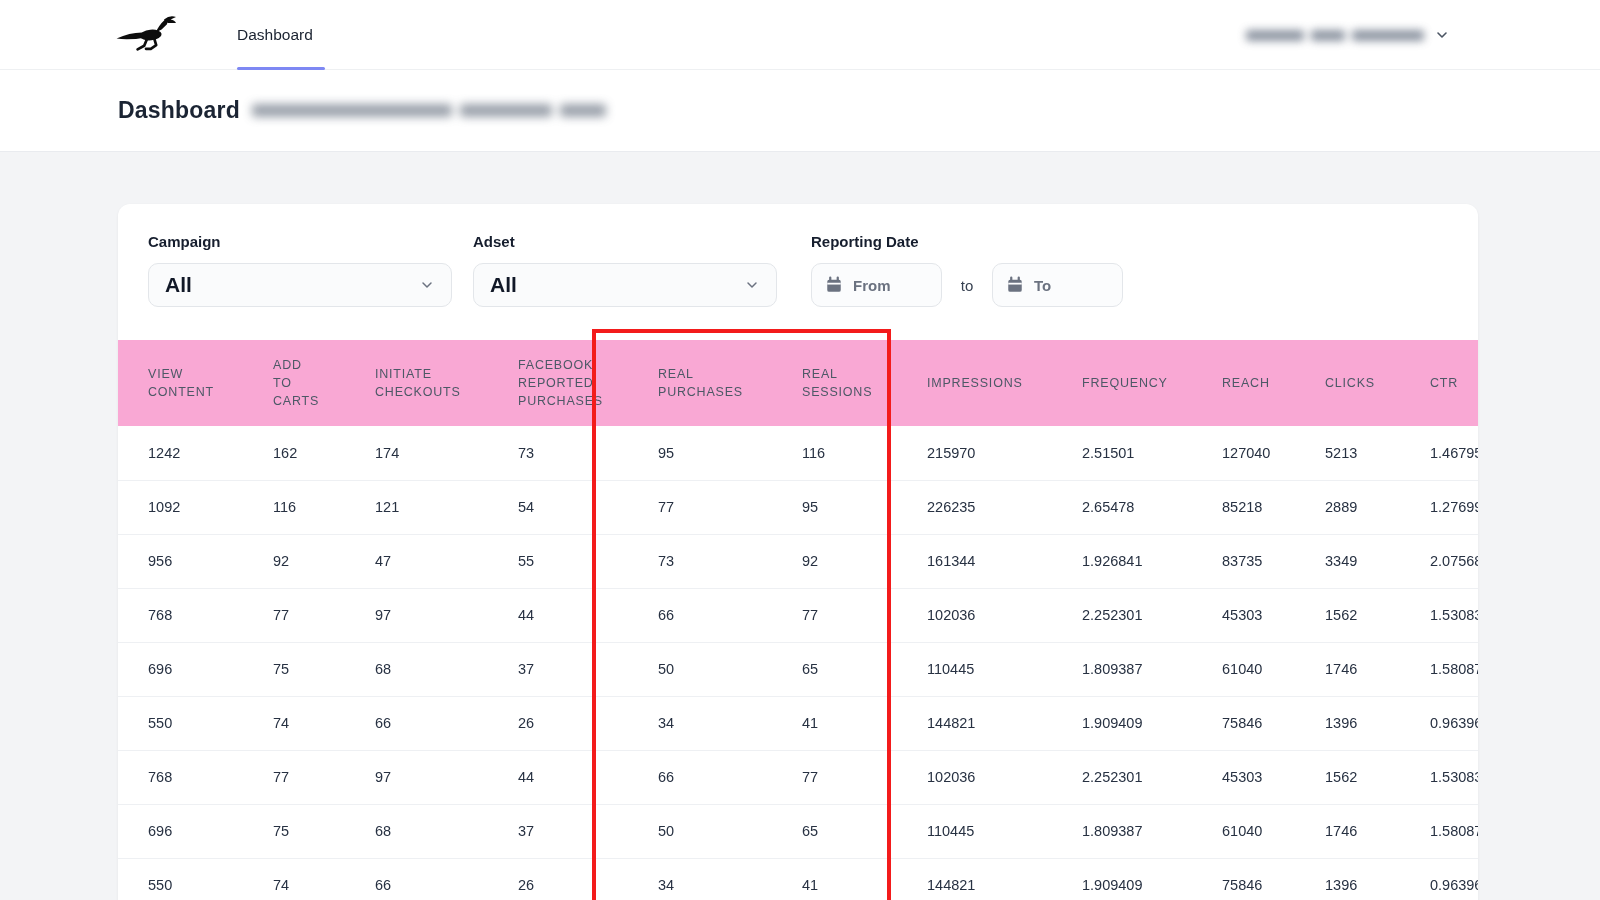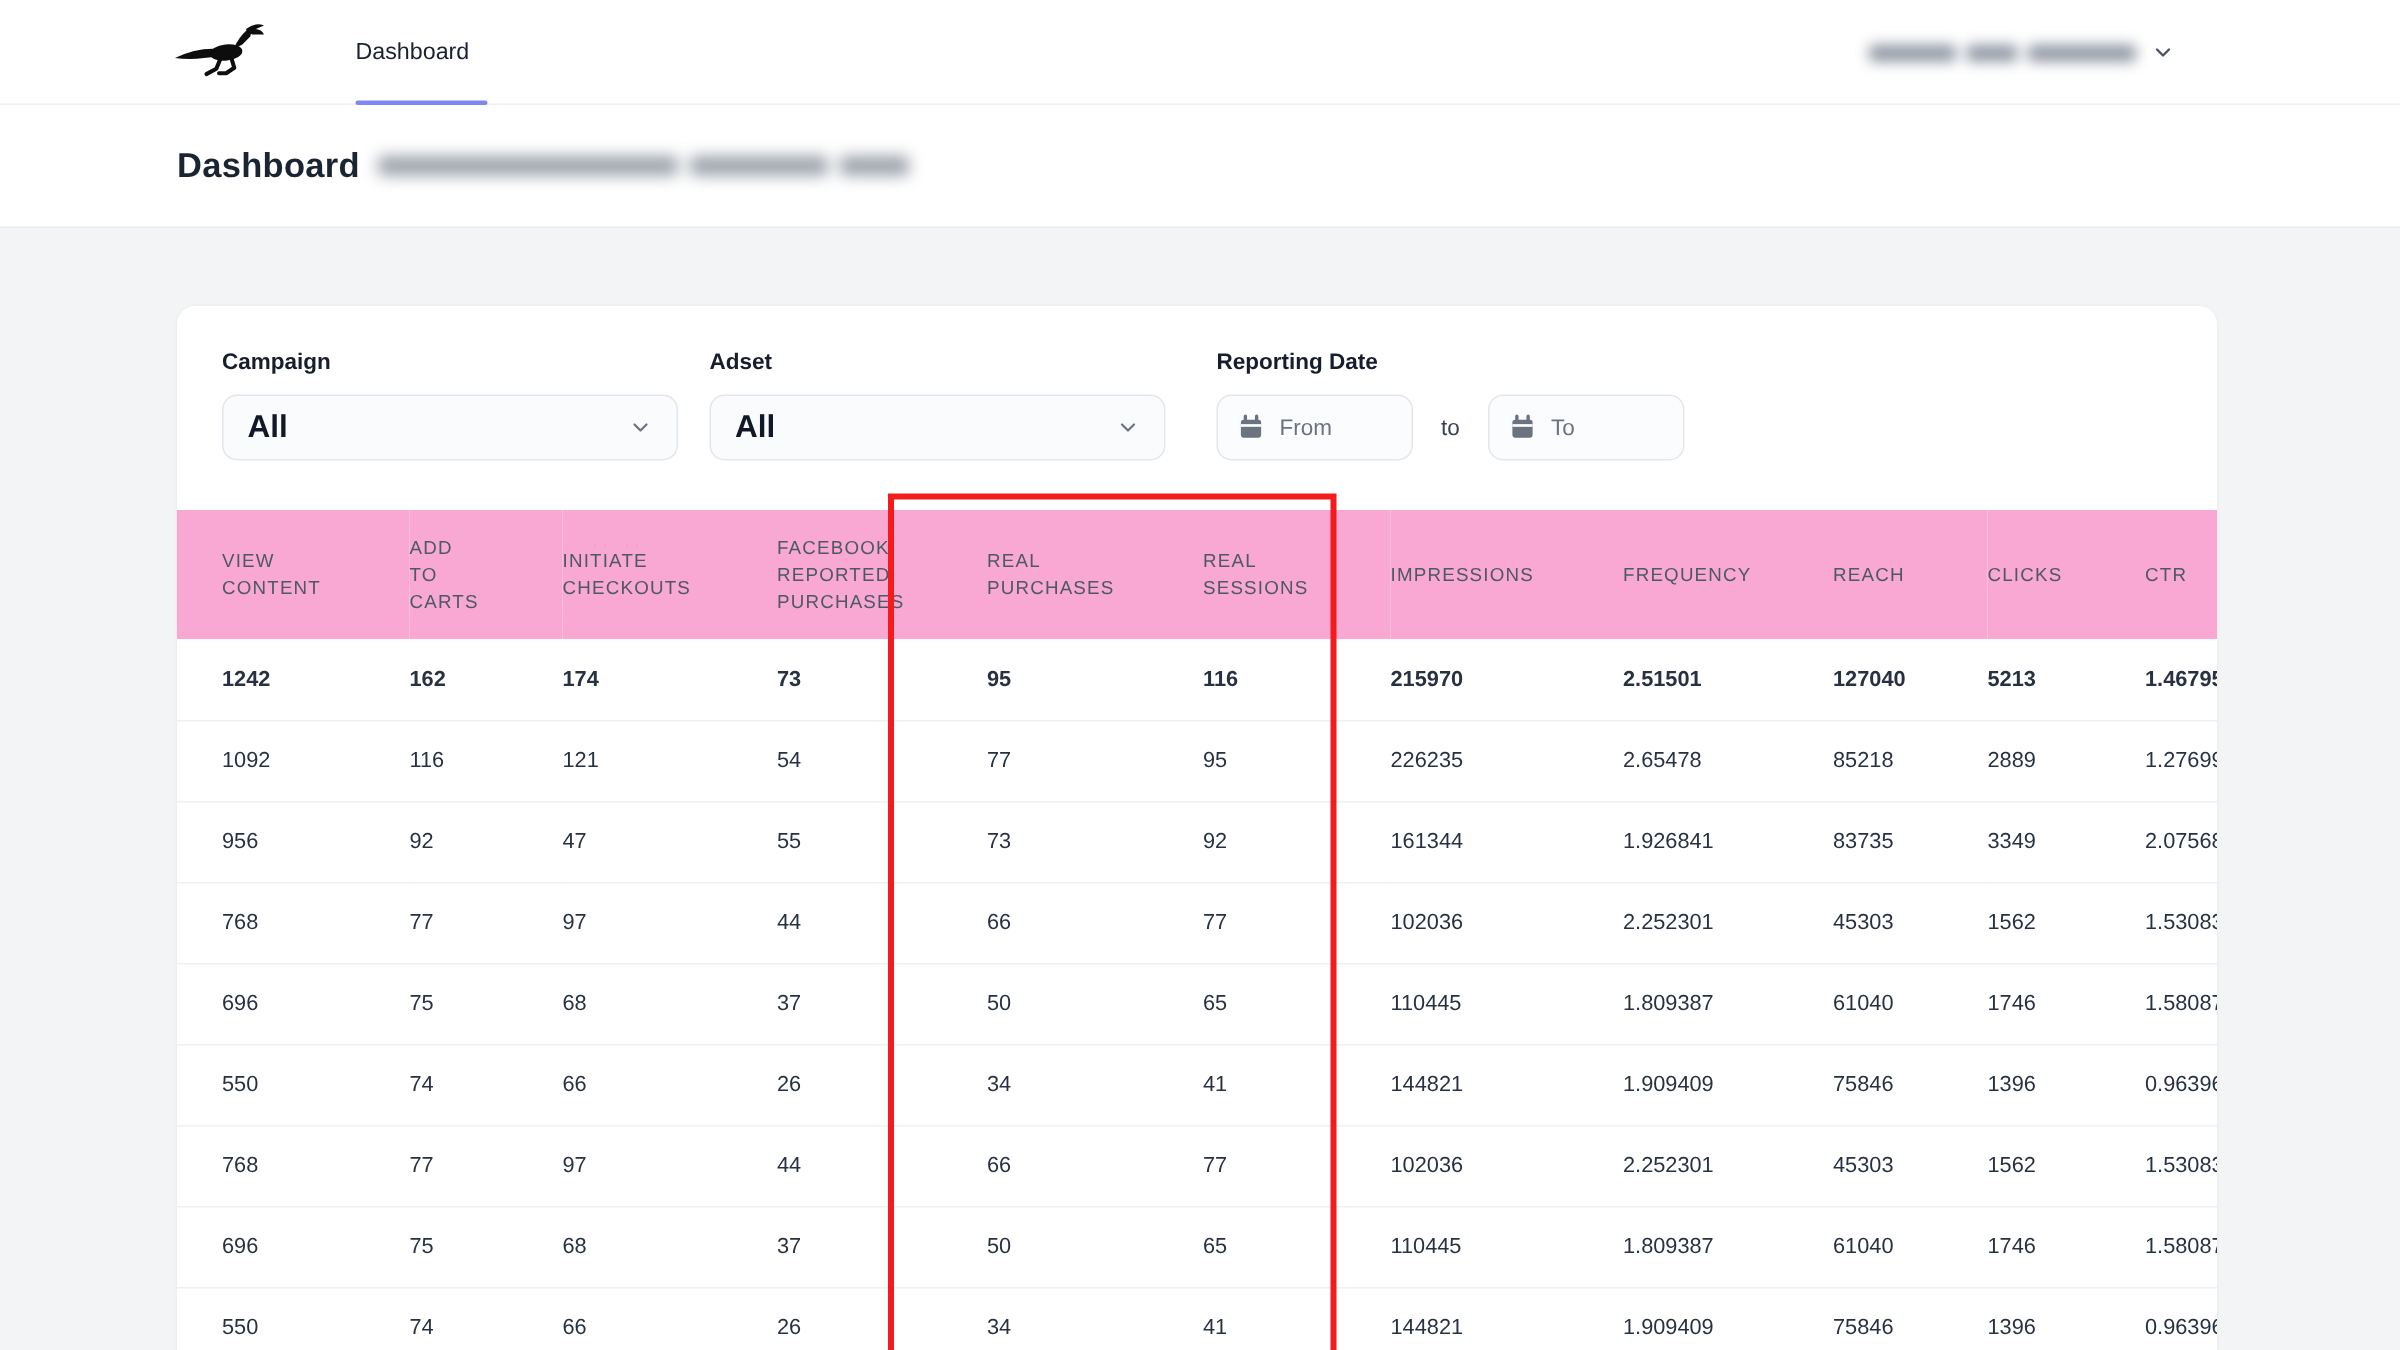--- a/index.html
+++ b/index.html
@@ -65,40 +65,40 @@
     display:flex; align-items:center; justify-content:space-between;
     padding:0 16px; cursor:pointer;
   }
   .select .val { font-size:21px; font-weight:600; color:#111827; }
   .g-campaign { margin-right:21px; }
   .g-dates { margin-left:34px; }
   .dates-row { display:flex; align-items:center; }
   .dateinput {
     width:131px; height:44px; background:#fbfcfd;
     border:1px solid #e3e6ea; border-radius:10px;
-    display:flex; align-items:center; gap:10px; padding:0 13px; cursor:text;
+    display:flex; align-items:center; gap:10px; padding:0 13px; cursor:text;font-weight:bold;
   }
   .dateinput .ph { font-size:15px; color:#6b7280; }
   .to-sep { width:50px; text-align:center; font-size:15px; color:#374151; }
 
   
   table { border-collapse:collapse; table-layout:fixed; width:1442px; }
   col.c0{width:155px} col.c1{width:102px} col.c2{width:143px} col.c3{width:140px}
   col.c4{width:144px} col.c5{width:125px} col.c6{width:155px} col.c7{width:140px}
   col.c8{width:103px} col.c9{width:105px} col.c10{width:130px}
   thead tr { background:#f9a8d4; height:86px; }
   th {
     text-align:left; vertical-align:middle; font-weight:500;
     font-size:12.5px; letter-spacing:.8px; color:#4d5866; line-height:1.45;
   }
   th .hwrap { display:inline-block; }
   .w0{max-width:72px} .w1{max-width:42px} .w2{max-width:92px}
   .w3{max-width:88px} .w4{max-width:92px} .w5{max-width:80px}
   tbody tr { height:54px; border-top:1px solid #eef0f3; }
-  tbody tr:first-child { border-top:none;font-weight:bold; }
+  tbody tr:first-child { border-top:none; }
   td { font-size:14.5px; color:#273142; vertical-align:middle; }
   th:first-child, td:first-child { padding-left:30px; }
 
   
   .highlight-box {
     position:absolute; left:592px; top:329px; width:299px; height:600px;
     border:4px solid #f31b1b; z-index:20; pointer-events:none;
   }
 
   .chev { flex:0 0 auto; }

